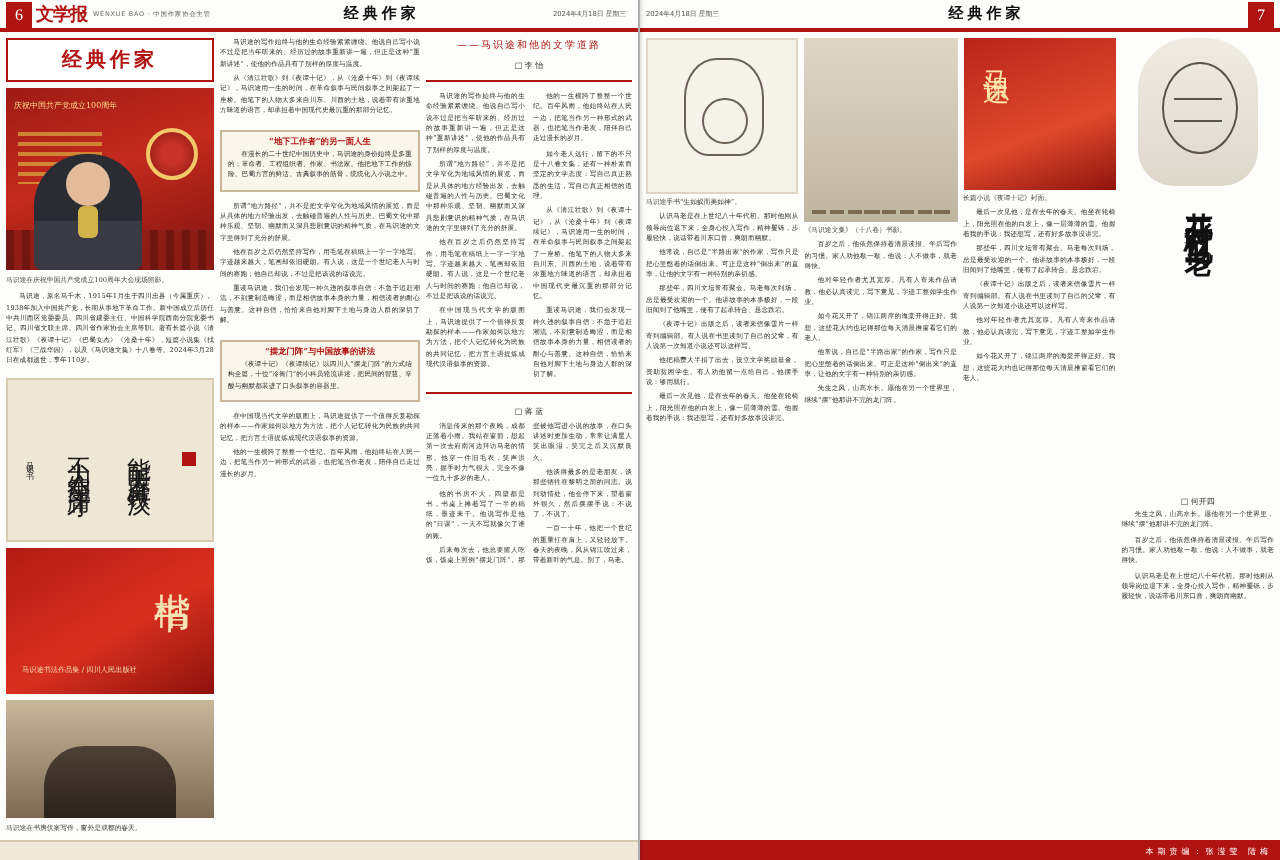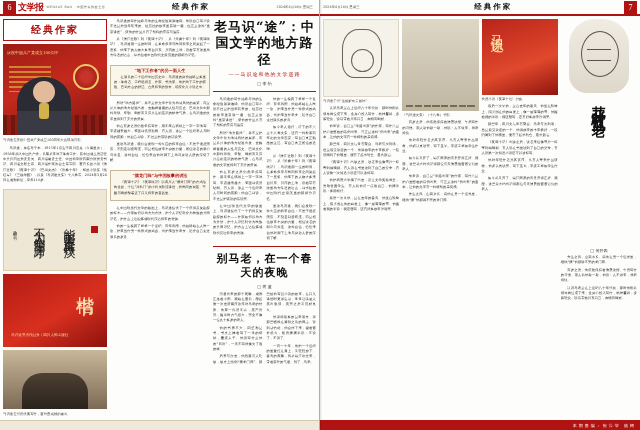--- a/index.html
+++ b/index.html
@@ -395,38 +395,36 @@
           </div>
         </div>
 
         <div class="body-text">
           <p>在中国现当代文学的版图上，马识途提供了一个值得反复勘探的样本——作家如何以地方为方法，把个人记忆转化为民族的共同记忆，把方言土语提炼成现代汉语叙事的资源。</p>
           <p>他的一生横跨了整整一个世纪。百年风雨，他始终站在人民一边，把笔当作另一种形式的武器，也把笔当作老友，陪伴自己走过漫长的岁月。</p>
         </div>
       </div>
 
       <div class="lp-col-c">
-        <div class="headline-cn">老马识“途”：中国文学的地方路径</div>
         <div class="subhead-cn">——马识途和他的文学道路</div>
         <div class="byline">□ 李 怡</div>
         <div class="rule-red"></div>
 
         <div class="body-text cols2">
           <p>马识途的写作始终与他的生命经验紧紧缠绕。他说自己写小说不过是把当年听来的、经历过的故事重新讲一遍，但正是这种“重新讲述”，使他的作品具有了别样的厚度与温度。</p>
           <p>所谓“地方路径”，并不是把文学窄化为地域风情的展览，而是从具体的地方经验出发，去触碰普遍的人性与历史。巴蜀文化中那种乐观、坚韧、幽默而又深具悲剧意识的精神气质，在马识途的文字里得到了充分的舒展。</p>
           <p>他在百岁之后仍然坚持写作，用毛笔在稿纸上一字一字地写。字迹越来越大，笔画却依旧硬朗。有人说，这是一个世纪老人与时间的赛跑；他自己却说，不过是把该说的话说完。</p>
           <p>在中国现当代文学的版图上，马识途提供了一个值得反复勘探的样本——作家如何以地方为方法，把个人记忆转化为民族的共同记忆，把方言土语提炼成现代汉语叙事的资源。</p>
           <p>他的一生横跨了整整一个世纪。百年风雨，他始终站在人民一边，把笔当作另一种形式的武器，也把笔当作老友，陪伴自己走过漫长的岁月。</p>
           <p>如今老人远行，留下的不只是十八卷文集，还有一种朴素而坚定的文学态度：写自己真正熟悉的生活，写自己真正相信的道理。</p>
           <p>从《清江壮歌》到《夜谭十记》，从《沧桑十年》到《夜谭续记》，马识途用一生的时间，在革命叙事与民间叙事之间架起了一座桥。他笔下的人物大多来自川东、川西的土地，说着带有浓重地方味道的语言，却承担着中国现代史最沉重的那部分记忆。</p>
           <p>重读马识途，我们会发现一种久违的叙事自信：不急于追赶潮流，不刻意制造晦涩，而是相信故事本身的力量，相信读者的耐心与善意。这种自信，恰恰来自他对脚下土地与身边人群的深切了解。</p>
         </div>
 
         <div class="rule-red"></div>
-        <div class="headline-cn" style="font-size:11px">别马老，在一个春天的夜晚</div>
         <div class="byline">□ 蒋 蓝</div>
         <div class="body-text cols2">
           <p>消息传来的那个夜晚，成都正落着小雨。我站在窗前，想起第一次去府南河边拜访马老的情形。他穿一件旧毛衣，笑声洪亮，握手时力气很大，完全不像一位九十多岁的老人。</p>
           <p>他的书房不大，四壁都是书，书桌上摊着写了一半的稿纸，墨迹未干。他说写作是他的“日课”，一天不写就像欠了谁的账。</p>
           <p>后来每次去，他总要留人吃饭，饭桌上照例“摆龙门阵”。那些被他写进小说的故事，在口头讲述时更加生动，常常让满屋人笑出眼泪，笑完之后又沉默良久。</p>
           <p>他谈得最多的是老朋友，谈那些牺牲在黎明之前的同志。说到动情处，他会停下来，望着窗外很久，然后摆摆手说：不说了，不说了。</p>
           <p>一百一十年，他把一个世纪的重量扛在肩上，又轻轻放下。春天的夜晚，风从锦江吹过来，带着新叶的气息。别了，马老。</p>
         </div>
       </div>
     </div>

